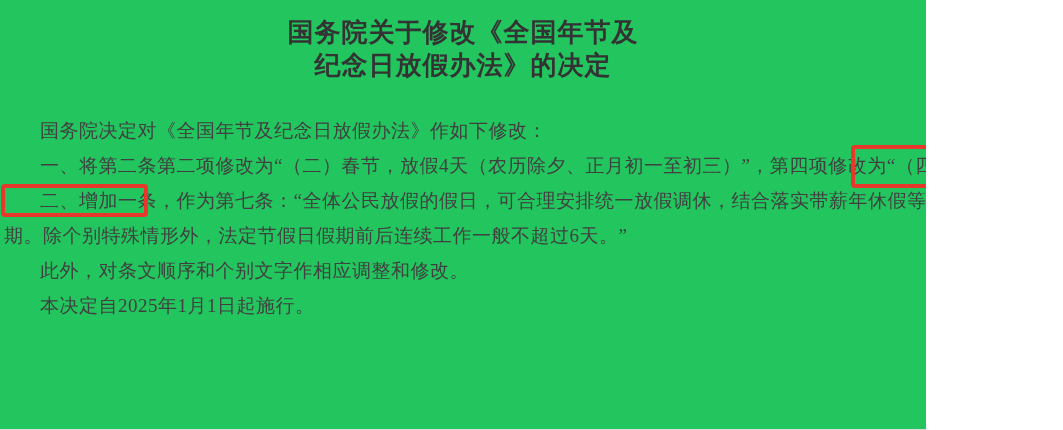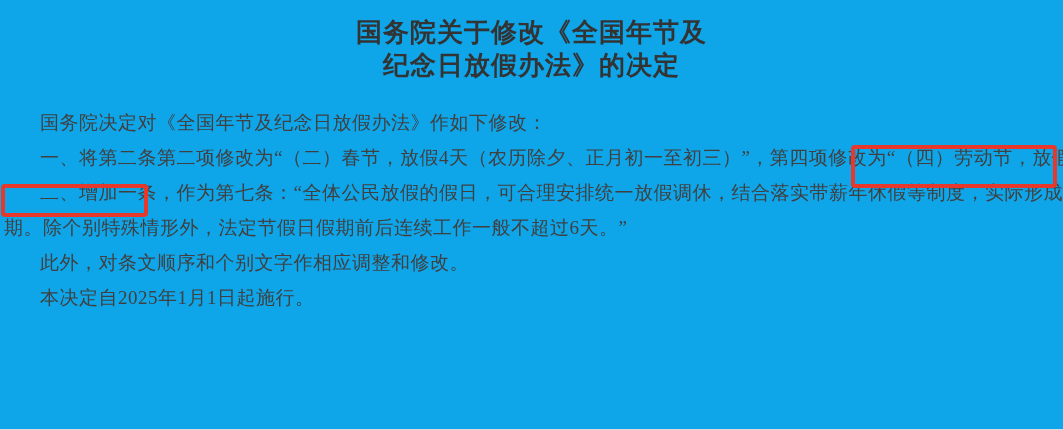--- a/index.html
+++ b/index.html
@@ -2,40 +2,40 @@
 <html><head>
 <meta charset="utf-8">
 <style>
   html, body {
     margin: 0;
     padding: 0;
     background: #ffffff;
   }
   .page {
     position: relative;
-    width: 1063px;
+    width: 926px;
     height: 430px;
-    background: #0ea5e9;
+    background: #22c55e;
     overflow: hidden;
     font-family: "Liberation Serif", "DejaVu Serif", serif;
   }
   .doc-title {
     padding-top: 16px;
     text-align: center;
     font-size: 26px;
     font-weight: bold;
     line-height: 33px;
     color: #333333;
     letter-spacing: 1px;
   }
   .doc-title .title-line {
     display: block;
   }
   .doc-body {
-    margin-top: 23px;
+    margin-top: 31px;
     padding: 0 4px;
     font-size: 19px;
     line-height: 35px;
     color: #404040;
     letter-spacing: 0.5px;
   }
   .body-line {
     white-space: nowrap;
     height: 35px;
   }

